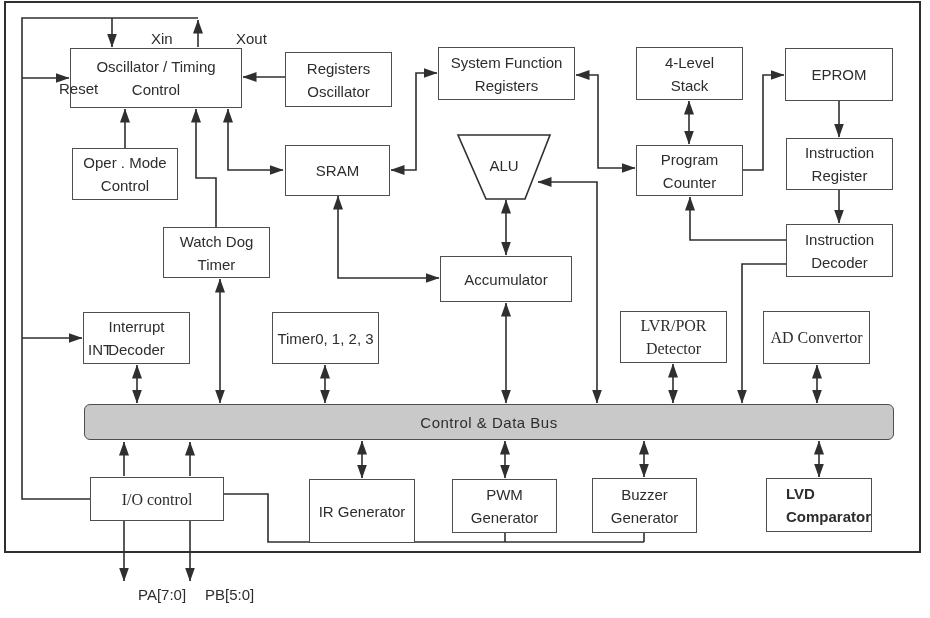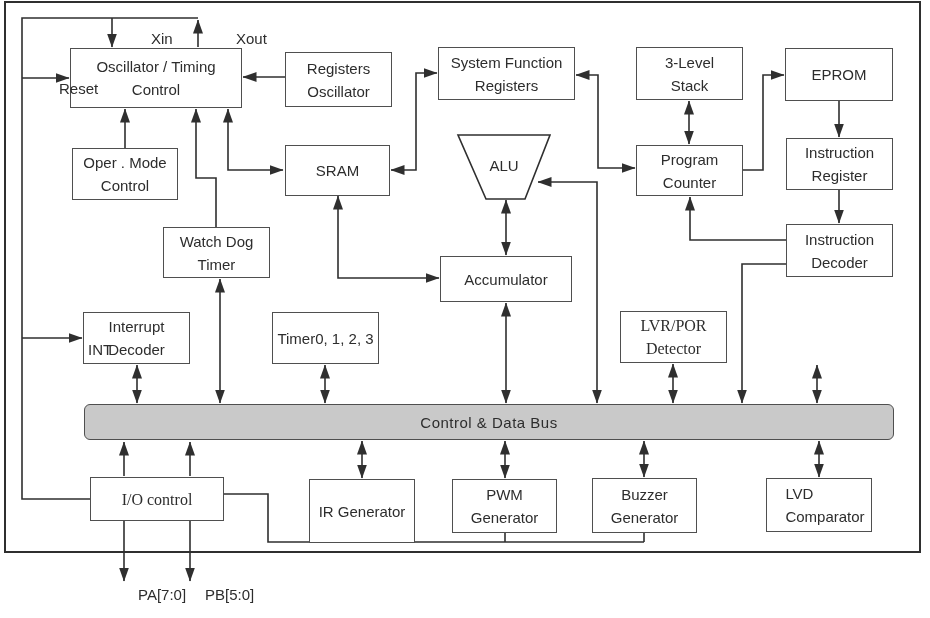--- a/index.html
+++ b/index.html
@@ -22,21 +22,21 @@
   svg.wires polygon.alu{fill:#ffffff;}
   .box{
     position:absolute;box-sizing:border-box;background:#ffffff;
     border:1.5px solid var(--box-border);
     display:flex;align-items:center;justify-content:center;
     text-align:center;font-size:15px;line-height:23px;color:var(--text);
     white-space:pre-line;z-index:2;
   }
   .box.bus-bar{background:var(--bus-fill);border-radius:6px;font-size:15px;letter-spacing:0.5px;}
   .box.serif{font-family:"Liberation Serif",serif;font-size:16px;}
-  .box.align-left{justify-content:center;text-align:left;padding-left:12px;}
+  .box.align-left{justify-content:flex-end;text-align:left;padding-left:12px;font-weight:bold;}
   .box.no-frame{border:none;background:transparent;}
   .pin{
     position:absolute;font-size:15px;color:var(--text);z-index:3;white-space:nowrap;margin-left:35px;
   }
 </style>
 </head>
 <body>
 
 <div class="stage">
 
@@ -101,21 +101,21 @@
   <div class="box" style="left:70px;top:48px;width:172px;height:60px">
     <span>Oscillator / Timing
 Control</span></div>
   <div class="box" style="left:285px;top:52px;width:107px;height:55px">
     <span>Registers
 Oscillator</span></div>
   <div class="box" style="left:438px;top:47px;width:137px;height:53px">
     <span>System Function
 Registers</span></div>
   <div class="box" style="left:636px;top:47px;width:107px;height:53px">
-    <span>3-Level
+    <span>4-Level
 Stack</span></div>
   <div class="box" style="left:785px;top:48px;width:108px;height:53px">
     <span>EPROM</span></div>
 
   <div class="box" style="left:72px;top:148px;width:106px;height:52px">
     <span>Oper . Mode
 Control</span></div>
   <div class="box" style="left:285px;top:145px;width:105px;height:51px">
     <span>SRAM</span></div>
   <div class="box no-frame" style="left:458px;top:138px;width:92px;height:55px">
@@ -137,20 +137,22 @@
 Decoder</span></div>
 
   <div class="box" style="left:83px;top:312px;width:107px;height:52px">
     <span>Interrupt
 Decoder</span></div>
   <div class="box" style="left:272px;top:312px;width:107px;height:52px">
     <span>Timer0, 1, 2, 3</span></div>
   <div class="box serif" style="left:620px;top:311px;width:107px;height:52px">
     <span>LVR/POR
 Detector</span></div>
+  <div class="box serif" style="left:763px;top:311px;width:107px;height:53px">
+    <span>AD Convertor</span></div>
 
   <div class="box bus-bar" style="left:84px;top:404px;width:810px;height:36px">
     <span>Control &amp; Data Bus</span></div>
 
   <div class="box serif" style="left:90px;top:477px;width:134px;height:44px">
     <span>I/O control</span></div>
   <div class="box" style="left:309px;top:479px;width:106px;height:64px">
     <span>IR Generator</span></div>
   <div class="box" style="left:452px;top:479px;width:105px;height:54px">
     <span>PWM

